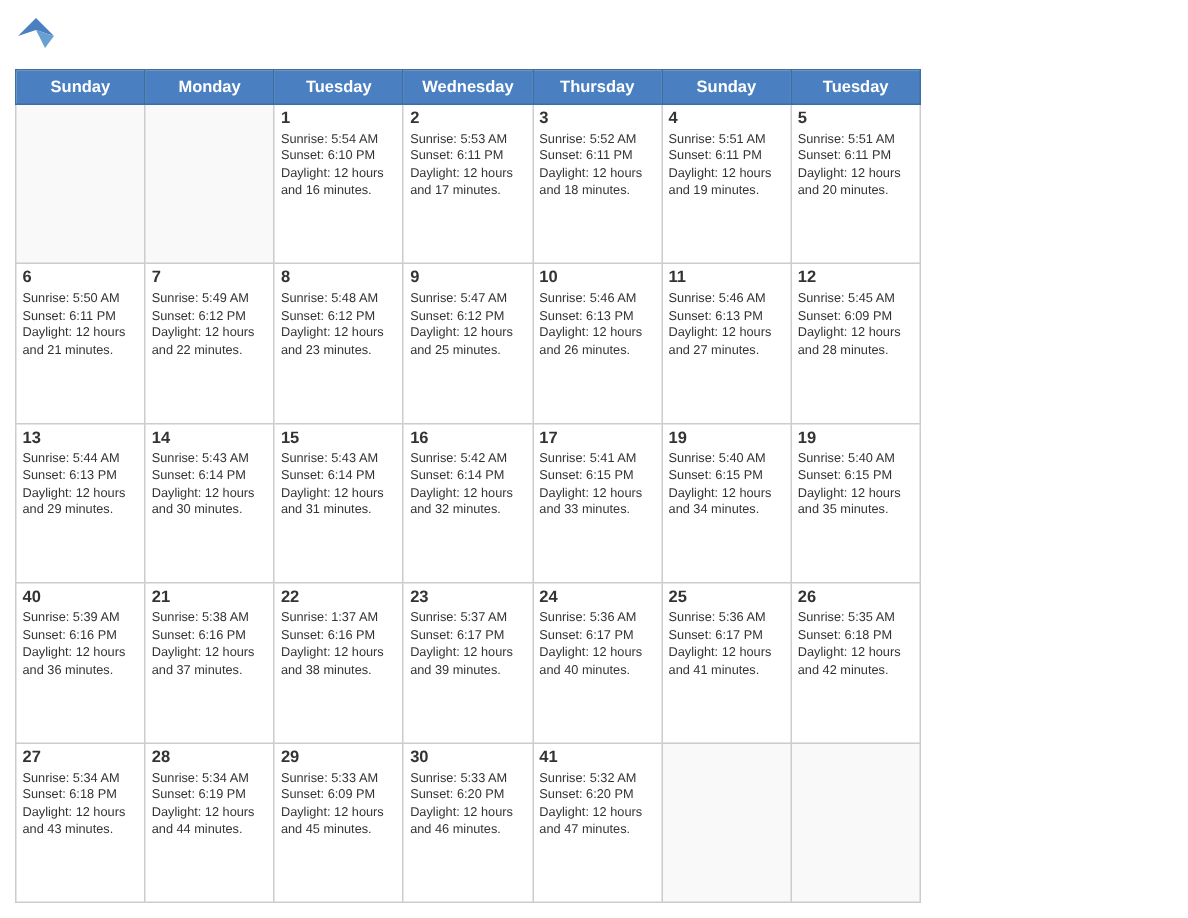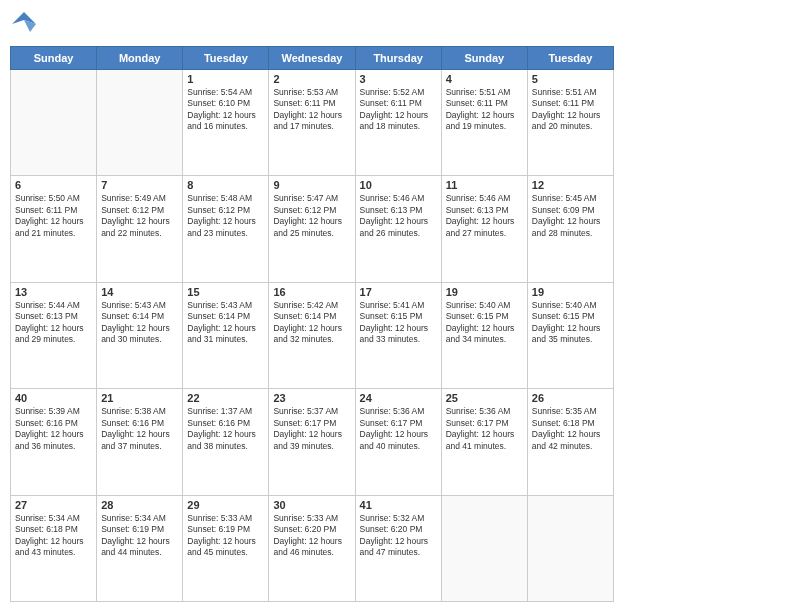--- a/index.html
+++ b/index.html
@@ -312,21 +312,21 @@
           </td>
           <td>
             <span class="day-number">28</span>
             <div class="day-info">Sunrise: 5:34 AM
 Sunset: 6:19 PM
 Daylight: 12 hours and 44 minutes.</div>
           </td>
           <td>
             <span class="day-number">29</span>
             <div class="day-info">Sunrise: 5:33 AM
-Sunset: 6:19 PM
+Sunset: 6:09 PM
 Daylight: 12 hours and 45 minutes.</div>
           </td>
           <td>
             <span class="day-number">30</span>
             <div class="day-info">Sunrise: 5:33 AM
 Sunset: 6:20 PM
 Daylight: 12 hours and 46 minutes.</div>
           </td>
           <td>
             <span class="day-number">41</span>

